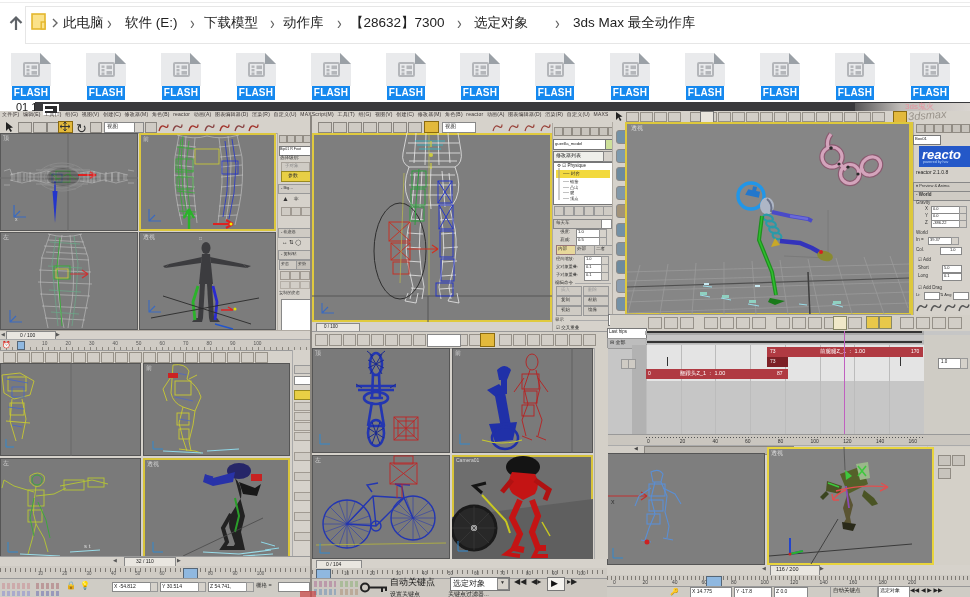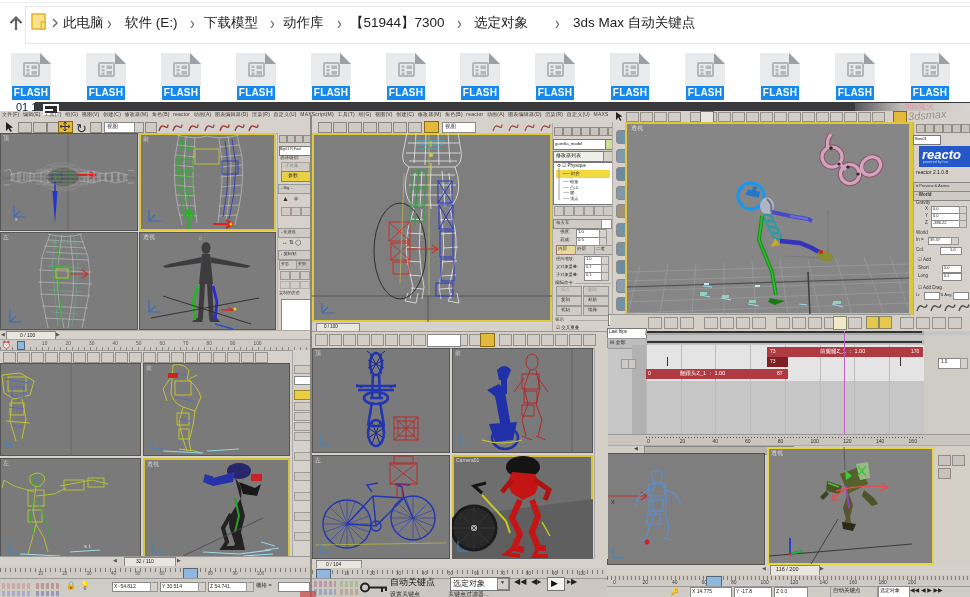--- a/index.html
+++ b/index.html
@@ -12,23 +12,23 @@
       <path d="M10 17 L10 5 M4.5 10 L10 4.5 L15.5 10" stroke="#5f6368" stroke-width="2.2" fill="none"></path>
     </svg>
 <svg class="a" style="left:31px;top:13px" width="16" height="18" viewBox="0 0 16 18">
       <rect x="1" y="1" width="13" height="15" fill="#fbe289" stroke="#e4b72e" stroke-width="1.6"></rect>
       <rect x="10.2" y="9" width="3.8" height="7" fill="#fbe289" stroke="#e4b72e" stroke-width="1.4"></rect>
     </svg>
 <div class="a t" style="left:63px;top:16px;font-size:13.5px;color:#222;">此电脑</div>
 <div class="a t" style="left:125px;top:16px;font-size:13.5px;color:#222;">软件 (E:)</div>
 <div class="a t" style="left:204px;top:16px;font-size:13.5px;color:#222;">下载模型</div>
 <div class="a t" style="left:283px;top:16px;font-size:13.5px;color:#222;">动作库</div>
-<div class="a t" style="left:350px;top:16px;font-size:13.5px;color:#222;">【51944】7300</div>
+<div class="a t" style="left:350px;top:16px;font-size:13.5px;color:#222;">【28632】7300</div>
 <div class="a t" style="left:474px;top:16px;font-size:13.5px;color:#222;">选定对象</div>
-<div class="a t" style="left:573px;top:16px;font-size:13.5px;color:#222;">3ds Max 自动关键点</div>
+<div class="a t" style="left:573px;top:16px;font-size:13.5px;color:#222;">3ds Max 最全动作库</div>
 <div class="a t" style="left:107px;top:16px;font-size:14px;color:#666;transform:scaleY(1.25)">›</div>
 <div class="a t" style="left:190px;top:16px;font-size:14px;color:#666;transform:scaleY(1.25)">›</div>
 <div class="a t" style="left:270px;top:16px;font-size:14px;color:#666;transform:scaleY(1.25)">›</div>
 <div class="a t" style="left:337px;top:16px;font-size:14px;color:#666;transform:scaleY(1.25)">›</div>
 <div class="a t" style="left:457px;top:16px;font-size:14px;color:#666;transform:scaleY(1.25)">›</div>
 <div class="a t" style="left:555px;top:16px;font-size:14px;color:#666;transform:scaleY(1.25)">›</div>
 <svg class="a" style="left:51px;top:18px" width="8" height="10" viewBox="0 0 8 10">
       <path d="M2 1 L6 5 L2 9" stroke="#666" stroke-width="1.4" fill="none"></path>
     </svg>
 <div class="a" style="left:11px;top:53px;width:40px;height:47px">

